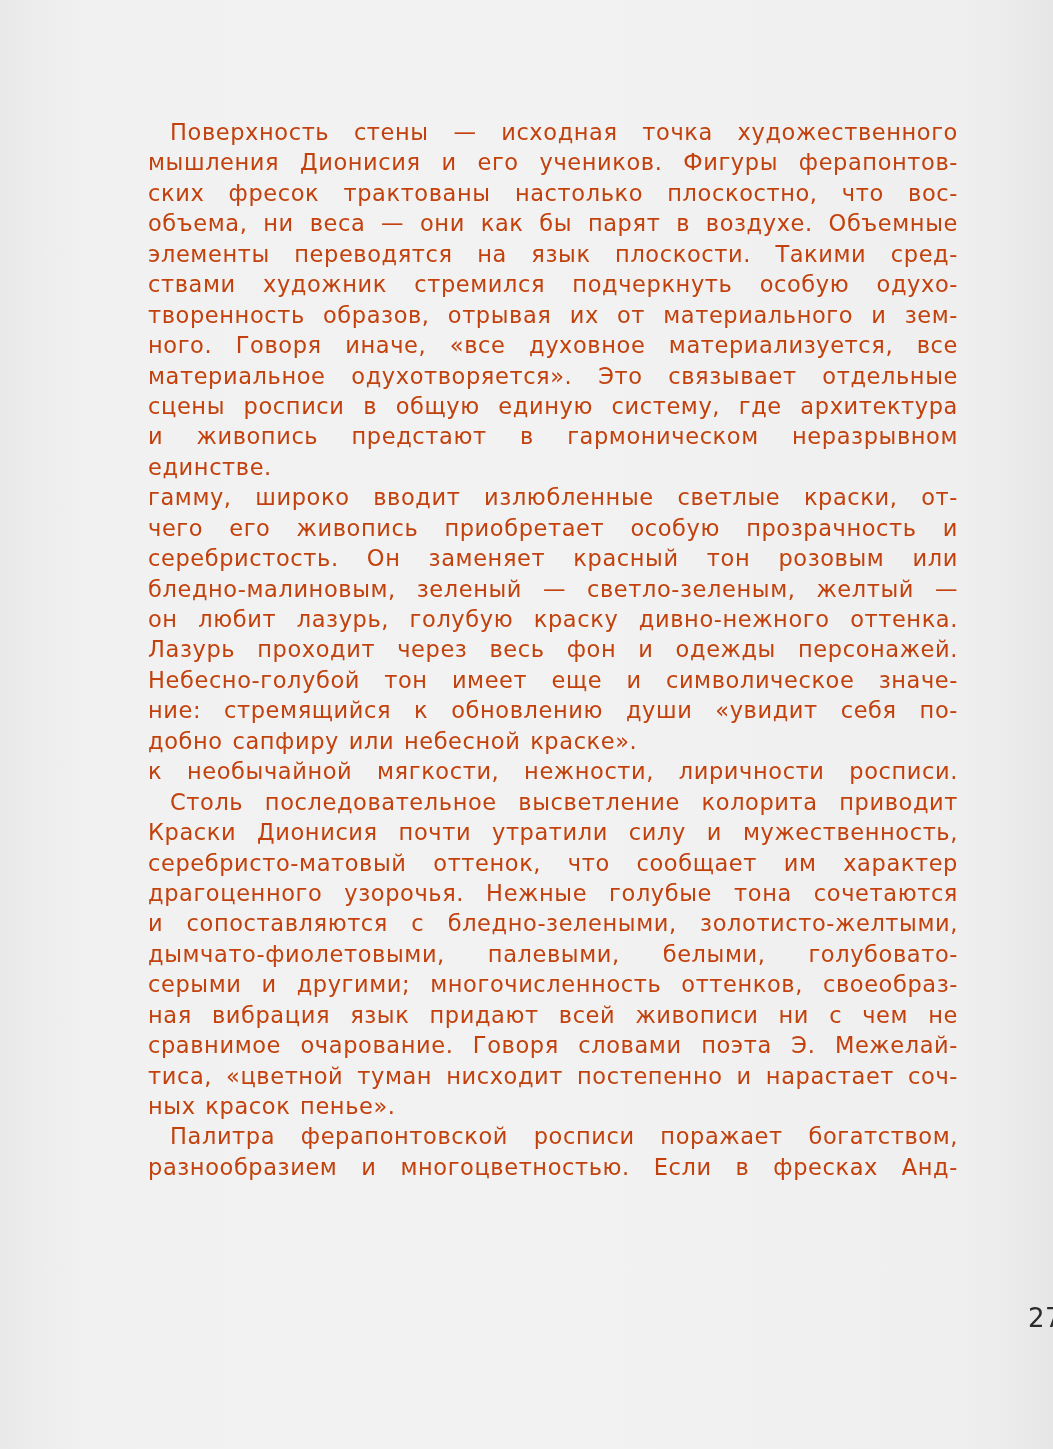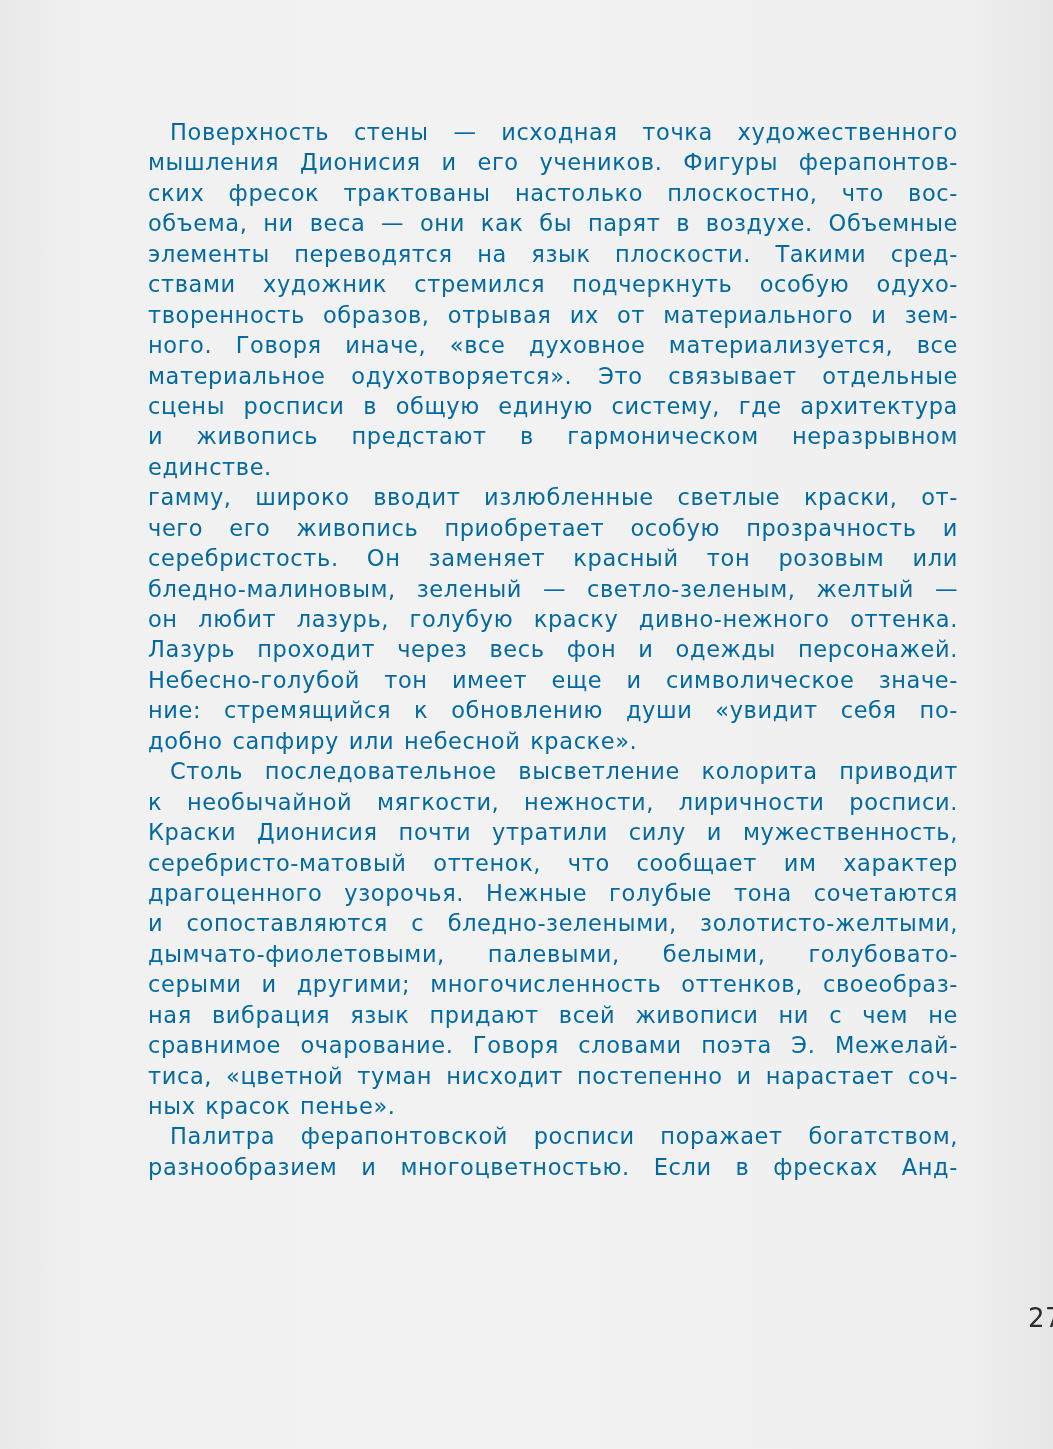--- a/index.html
+++ b/index.html
@@ -15,21 +15,21 @@
       background: linear-gradient(90deg, #e9e9e9 0%, #f1f1f1 8%, #f2f2f2 50%, #efefef 92%, #e6e6e6 100%);
     }
     .page {
       position: absolute;
       left: 126px;
       top: 117px;
       width: 832px;
       font-family: "DejaVu Sans", sans-serif;
       font-size: 22.5px;
       line-height: 30.45px;
-      color: #0369a1;
+      color: #c2410c;
       letter-spacing: 0.6px;
       word-spacing: 2px;
     }
     .para {
       margin: 0;
       text-align: justify;
       text-align-last: left;
       text-indent: 22px;
       hyphens: none;
     }
@@ -82,22 +82,22 @@
     <span class="line">серебристость. Он заменяет красный тон розовым или</span>
     <span class="line">бледно-малиновым, зеленый — светло-зеленым, желтый —</span>
     <span class="line">он любит лазурь, голубую краску дивно-нежного оттенка.</span>
     <span class="line">Лазурь проходит через весь фон и одежды персонажей.</span>
     <span class="line">Небесно-голубой тон имеет еще и символическое значе-</span>
     <span class="line">ние: стремящийся к обновлению души «увидит себя по-</span>
     <span class="line last">добно сапфиру или небесной краске».</span>
   </div>
 
   <div class="para">
+    <span class="line">к необычайной мягкости, нежности, лиричности росписи.</span>
     <span class="line indent">Столь последовательное высветление колорита приводит</span>
-    <span class="line">к необычайной мягкости, нежности, лиричности росписи.</span>
     <span class="line">Краски Дионисия почти утратили силу и мужественность,</span>
     <span class="line">серебристо-матовый оттенок, что сообщает им характер</span>
     <span class="line">драгоценного узорочья. Нежные голубые тона сочетаются</span>
     <span class="line">и сопоставляются с бледно-зелеными, золотисто-желтыми,</span>
     <span class="line">дымчато-фиолетовыми, палевыми, белыми, голубовато-</span>
     <span class="line">серыми и другими; многочисленность оттенков, своеобраз-</span>
     <span class="line">ная вибрация язык придают всей живописи ни с чем не</span>
     <span class="line">сравнимое очарование. Говоря словами поэта Э. Межелай-</span>
     <span class="line">тиса, «цветной туман нисходит постепенно и нарастает соч-</span>
     <span class="line last">ных красок пенье».</span>

